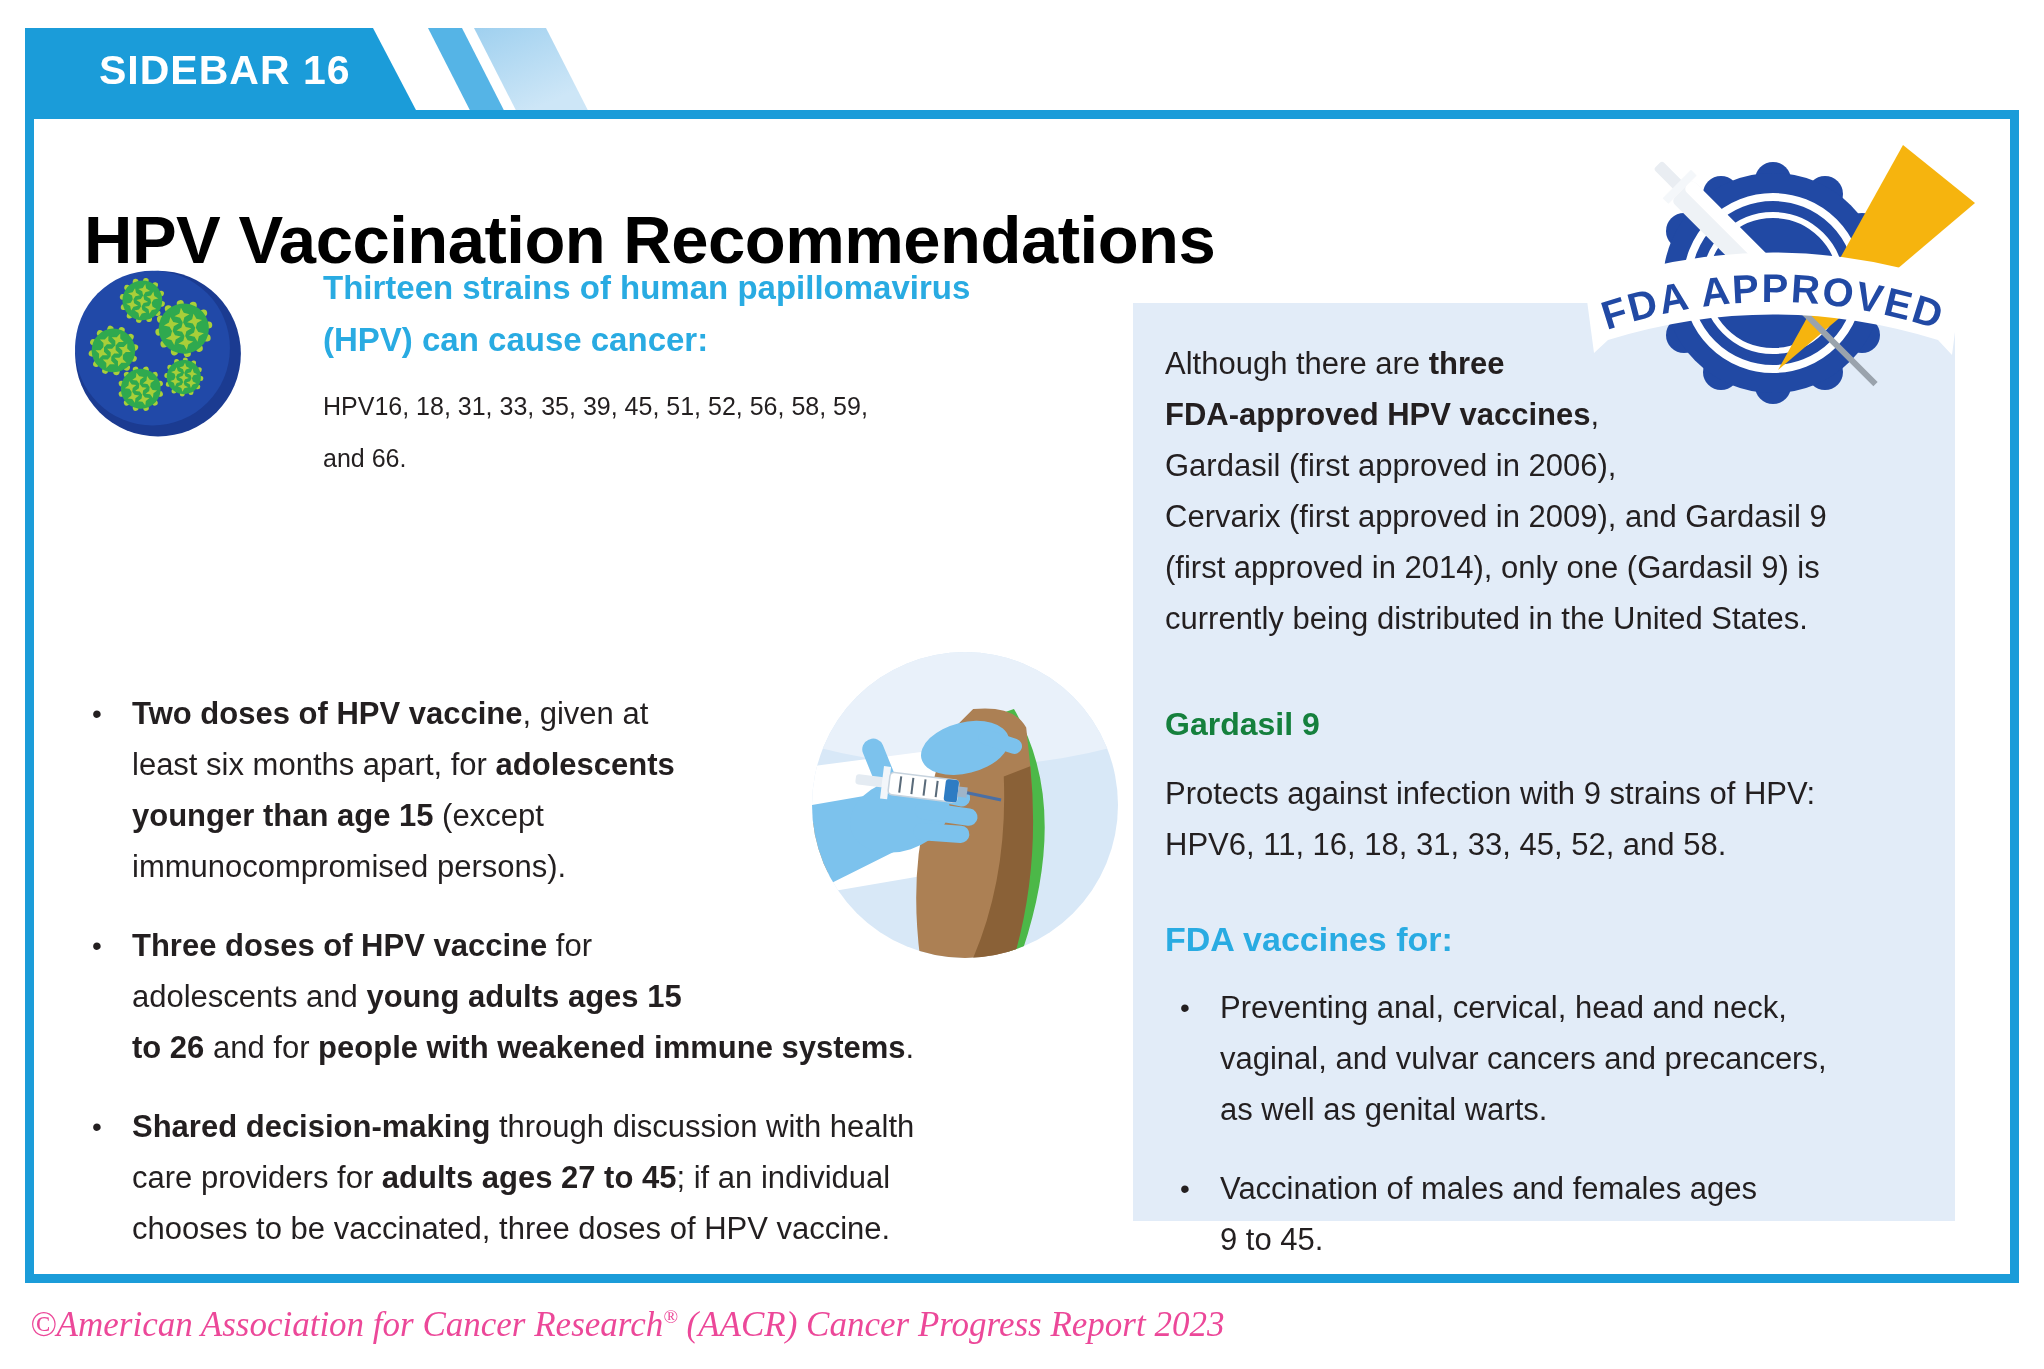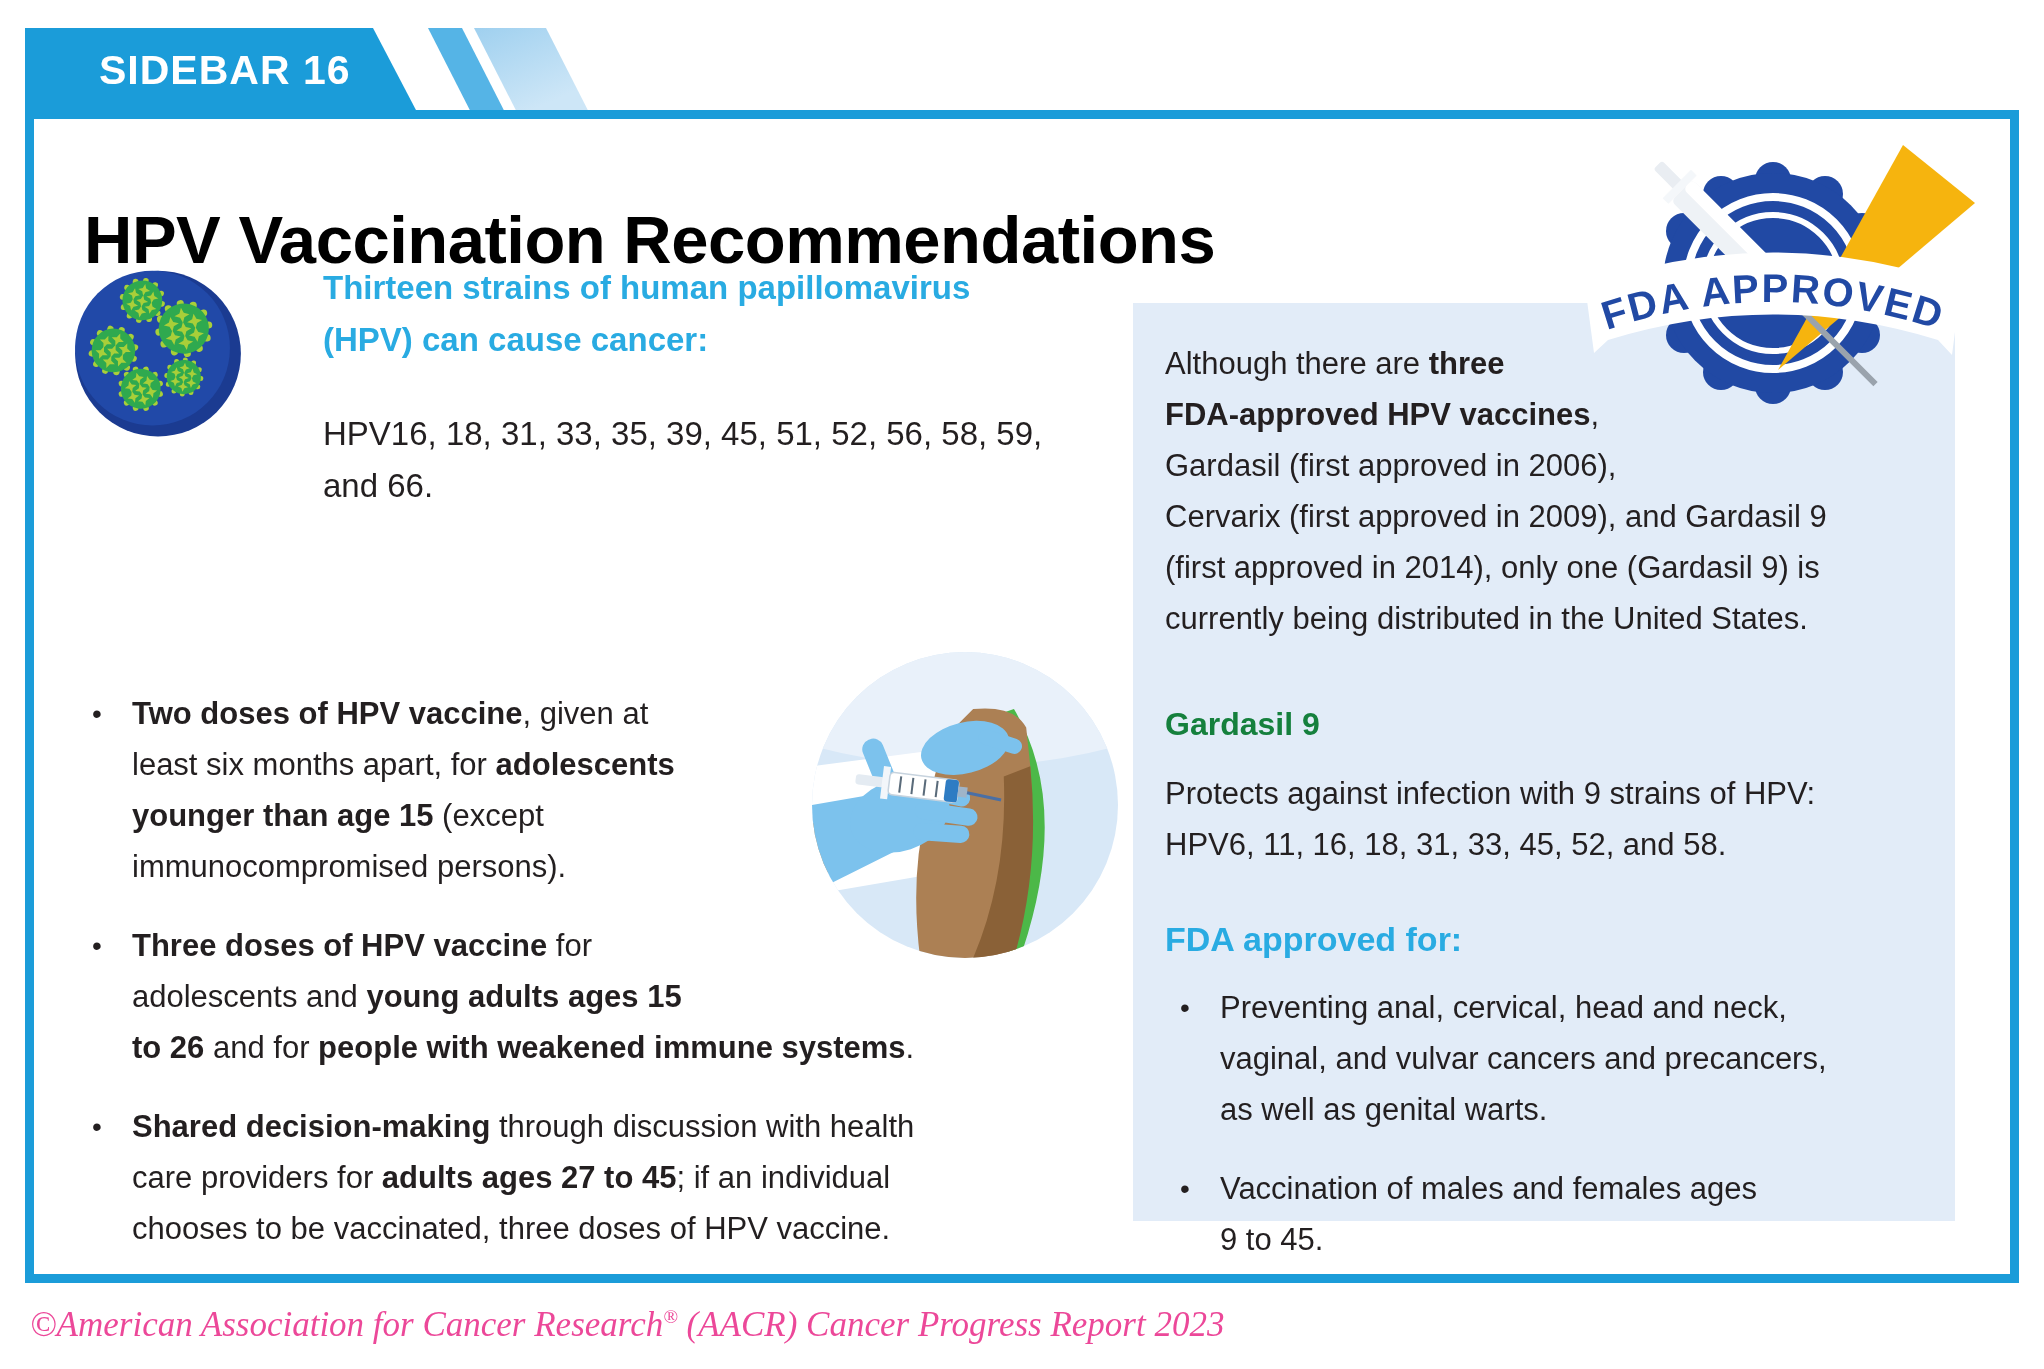--- a/index.html
+++ b/index.html
@@ -28,21 +28,21 @@
     position:absolute;left:84px;top:156px;font-size:67px;font-weight:800;
     color:#000;letter-spacing:-0.5px;
   }
   
   .virus-svg{position:absolute;left:72px;top:266px;}
   .intro-heading{
     position:absolute;left:323px;top:262px;font-size:33px;font-weight:700;color:#29abe2;
     line-height:52px;white-space:pre-line;
   }
   .intro-strains{
-    position:absolute;left:323px;top:380px;font-size:33px;line-height:52px;white-space:pre-line;margin-top:28px;
+    position:absolute;left:323px;top:380px;font-size:25px;line-height:52px;white-space:pre-line;
   }
   
   .cdc-heading{
     position:absolute;left:85px;top:515px;font-size:33px;font-weight:700;color:#29abe2;
     line-height:52px;white-space:pre-line;
   }
   .cdc-bullets{position:absolute;left:92px;top:688px;width:1040px;}
   .bullet-row{display:flex;margin-bottom:28px;}
   .dot{width:40px;flex:0 0 40px;font-size:28px;line-height:51px;}
   .btext{font-size:31px;line-height:51px;white-space:pre-line;}
@@ -188,21 +188,21 @@
   <div class="panel"></div>
   <div class="panel-intro"><span>Although there are </span><span class="b">three
 FDA-approved HPV vaccines</span><span>,
 Gardasil (first approved in 2006),
 Cervarix (first approved in 2009), and Gardasil 9
 (first approved in 2014), only one (Gardasil 9) is
 currently being distributed in the United States.</span></div>
   <div class="gardasil-h">Gardasil 9</div>
   <div class="gardasil-b">Protects against infection with 9 strains of HPV:
 HPV6, 11, 16, 18, 31, 33, 45, 52, and 58.</div>
-  <div class="fda-h">FDA approved for:</div>
+  <div class="fda-h">FDA vaccines for:</div>
   <div class="fda-bullets">
     <div class="bullet-row">
       <span class="dot">•</span>
       <span class="btext"><span>Preventing anal, cervical, head and neck,
 vaginal, and vulvar cancers and precancers,
 as well as genital warts.</span></span>
     </div>
     <div class="bullet-row">
       <span class="dot">•</span>
       <span class="btext"><span>Vaccination of males and females ages

